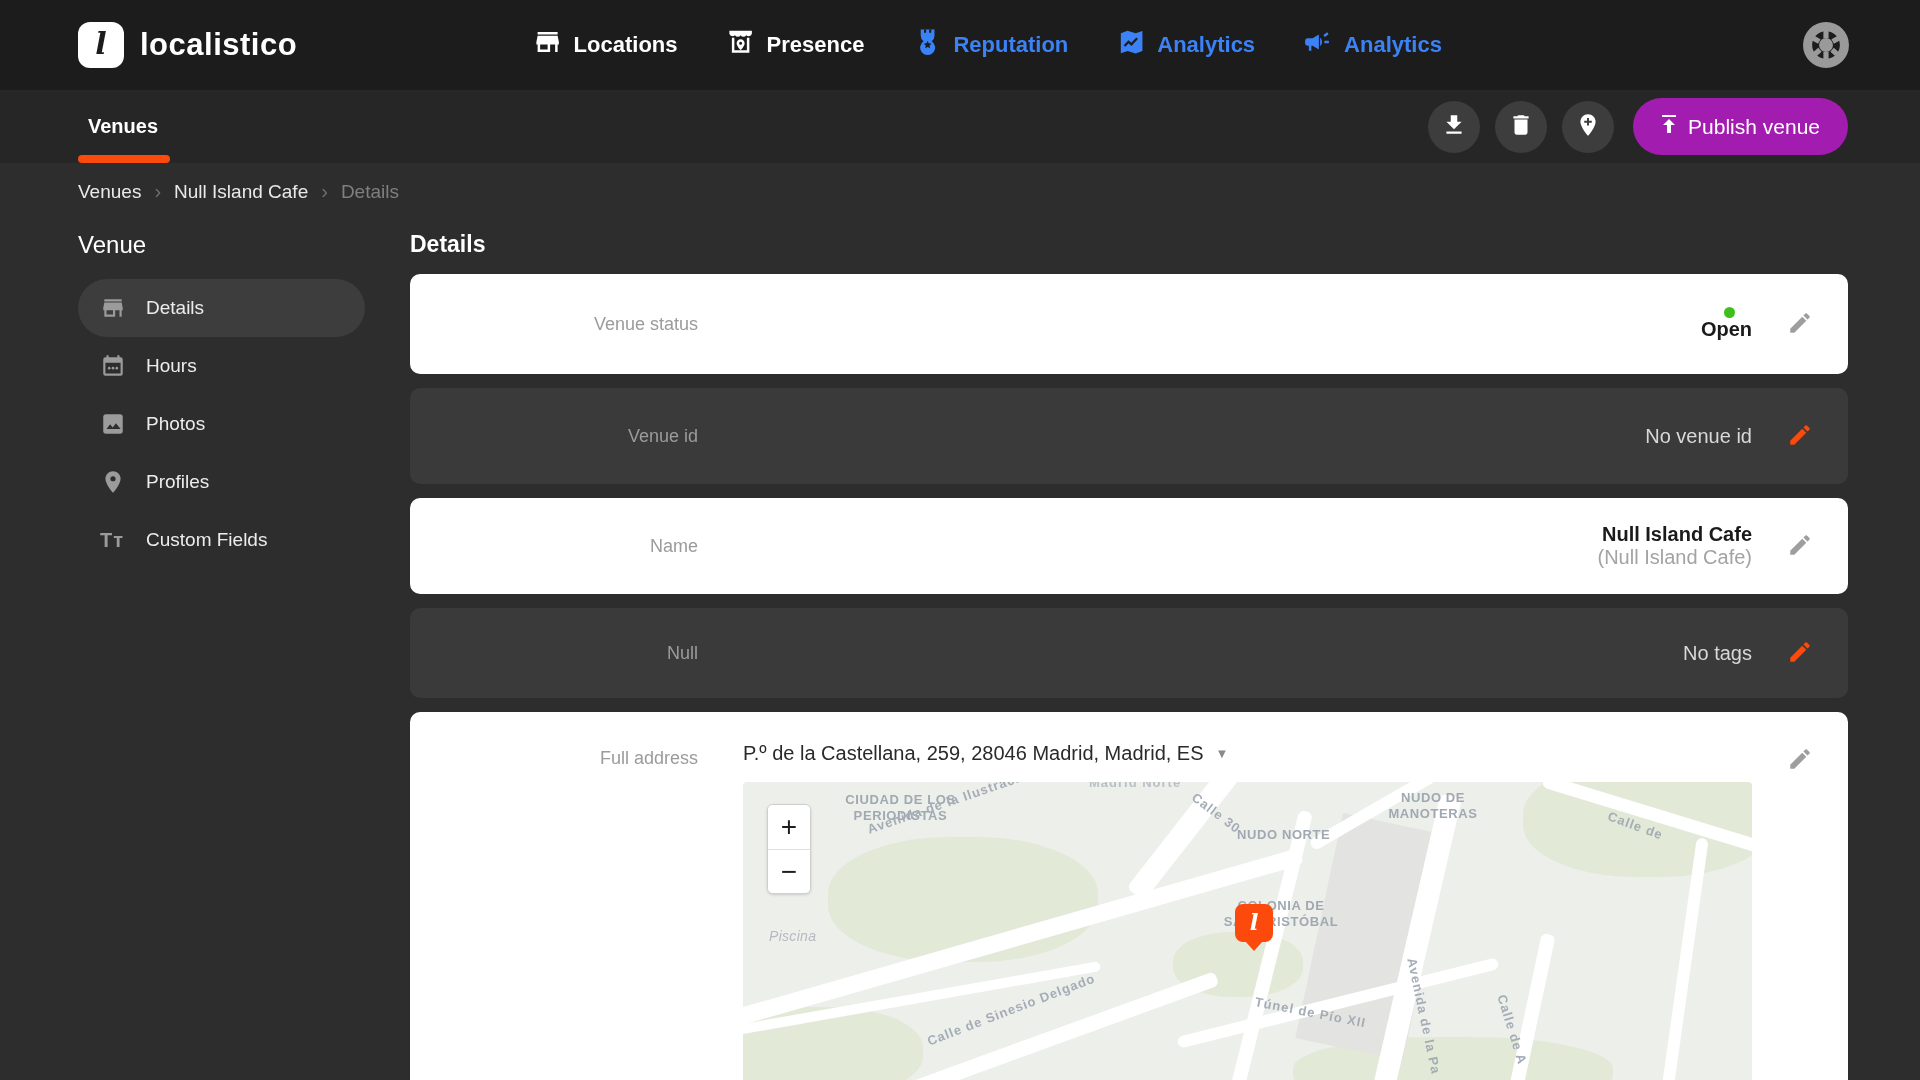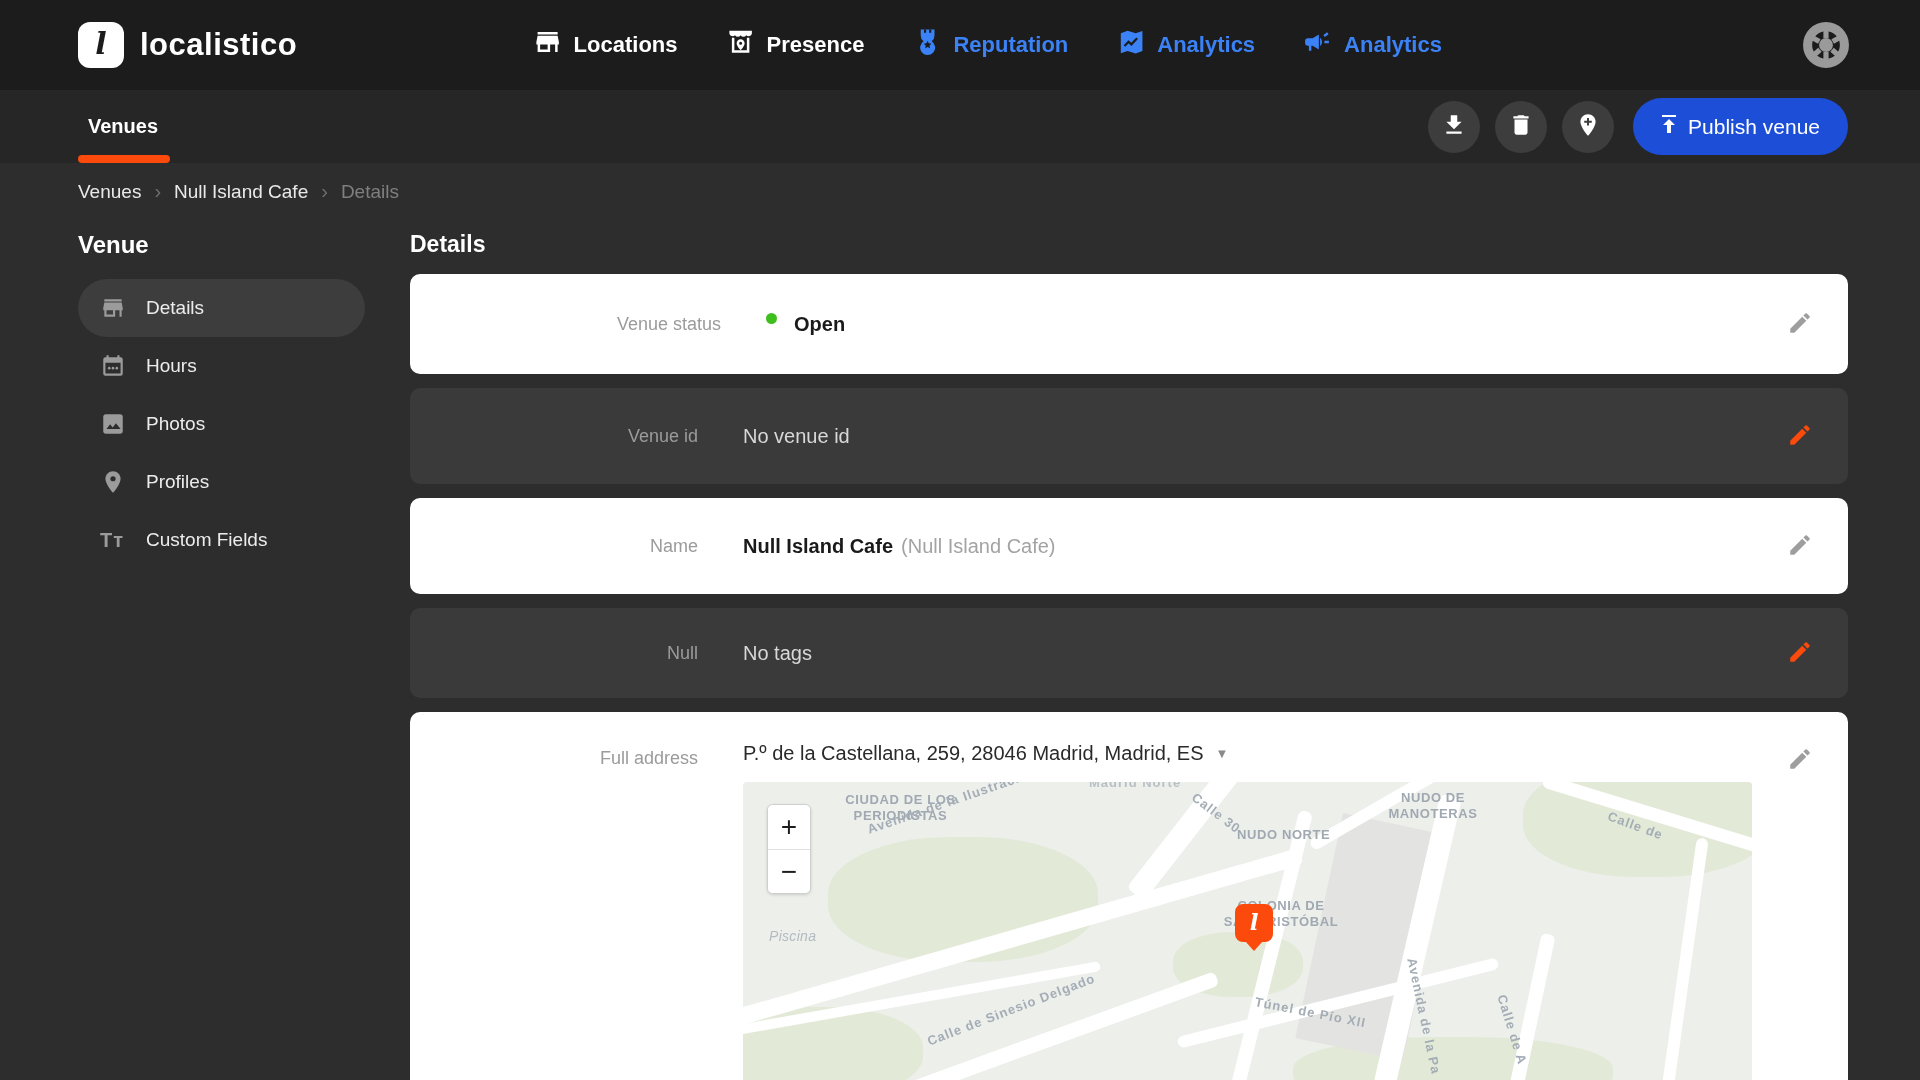--- a/index.html
+++ b/index.html
@@ -26,56 +26,56 @@
   
   .subbar { height: 73px; background: #262626; display: flex; align-items: center; position: relative; }
   .tab { position: relative; height: 73px; display: flex; align-items: center;
     margin-left: 88px; color: #fff; font-size: 20px; font-weight: 700; cursor: pointer; }
   .tab .underline { position: absolute; left: -10px; right: -12px; bottom: 0; height: 8px;
     background: #fb4a0c; border-radius: 4px; }
   .subbar-actions { margin-left: auto; margin-right: 72px; display: flex; align-items: center; gap: 15px; }
   .circle-btn { width: 52px; height: 52px; border-radius: 50%; background: #3d3d3d; border: none;
     display: flex; align-items: center; justify-content: center; color: #fff; cursor: pointer; }
   .circle-btn svg { width: 26px; height: 26px; }
-  .publish-btn { height: 57px; border: none; border-radius: 29px; background: #1d4ed8; color: #fff;
+  .publish-btn { height: 57px; border: none; border-radius: 29px; background: #a21caf; color: #fff;
     font-family: "Liberation Sans", sans-serif; font-size: 21px; font-weight: 400;
     display: flex; align-items: center; gap: 7px; padding: 0 28px 0 24px; margin-left: 4px; cursor: pointer; }
   .publish-btn svg { width: 24px; height: 24px; }
 
   
   .breadcrumb { display: flex; align-items: center; gap: 13px; padding: 17px 0 0 78px;
     font-size: 19px; }
   .crumb { color: #e9e9e9; cursor: pointer; }
   .crumb-sep { color: #6f6f6f; font-size: 20px; }
   .crumb.current { color: #7f7f7f; cursor: default; }
 
   
   .layout { display: flex; padding: 0 72px 0 78px; }
   .sidebar { width: 287px; flex: none; margin-right: 45px; }
-  .side-heading { color: #fff; font-size: 24px; font-weight: 700; margin-top: 28px; }
+  .side-heading { color: #fff; font-size: 24px; font-weight: 400; margin-top: 28px; }
   .side-list { list-style: none; margin-top: 20px; }
   .side-item { height: 58px; display: flex; align-items: center; gap: 20px; padding: 0 14px 0 22px;
     border-radius: 29px; color: #ececec; font-size: 19px; cursor: pointer; }
   .side-item.active { background: #3d3d3d; }
   .side-item .sicon { width: 26px; height: 26px; color: #9b9b9b; display: flex; align-items: center; justify-content: flex-start; }
   .side-item svg { width: 26px; height: 26px; }
   .tt-glyph { font-weight: 700; color: #9b9b9b; font-size: 20px; letter-spacing: 1px; }
 
   .mainpane { flex: 1; min-width: 0; }
   .main-heading { color: #fff; font-size: 23px; font-weight: 700; margin-top: 28px; margin-bottom: 16px; }
 
   
   .row { display: grid; grid-template-columns: 288px 1fr 96px; align-items: center;
     border-radius: 10px; margin-bottom: 14px; }
   .row.light { background: #ffffff; }
   .row.dark  { background: #3a3a3a; }
-  .row-1 { height: 100px; padding-left: 23px; } .row-2 { height: 96px; } .row-3 { height: 96px; } .row-4 { height: 90px; }
+  .row-1 { height: 100px; } .row-2 { height: 96px; } .row-3 { height: 96px; } .row-4 { height: 90px; }
   .row-5 { height: 390px; align-items: start; overflow: hidden; }
   .row-label { text-align: right; font-size: 18px; color: #9b9b9b; }
-  .row-value { padding-left: 45px; font-size: 20px; color: #1e1e1e; display: flex; align-items: flex-start; }
+  .row-value { padding-left: 45px; font-size: 20px; color: #1e1e1e; display: flex; align-items: flex-end; flex-direction: column; }
   .row.dark .row-value { color: #d8d8d8; }
   .status-dot { width: 11px; height: 11px; border-radius: 50%; background: #3fbf1d; margin-right: 17px; flex: none; }
   .value-strong { font-weight: 700; color: #1a1a1a; }
   .value-secondary { color: #a3a3a3; margin-left: 8px; }
   .edit-btn { width: 44px; height: 44px; border: none; background: transparent; margin: 0 auto;
     display: flex; align-items: center; justify-content: center; cursor: pointer; color: #9e9e9e; }
   .row.dark .edit-btn { color: #fb4a0c; }
   .edit-btn svg { width: 26px; height: 26px; }
   .row-5 .row-label { margin-top: 36px; }
   .row-5 .edit-btn { margin-top: 26px; }

